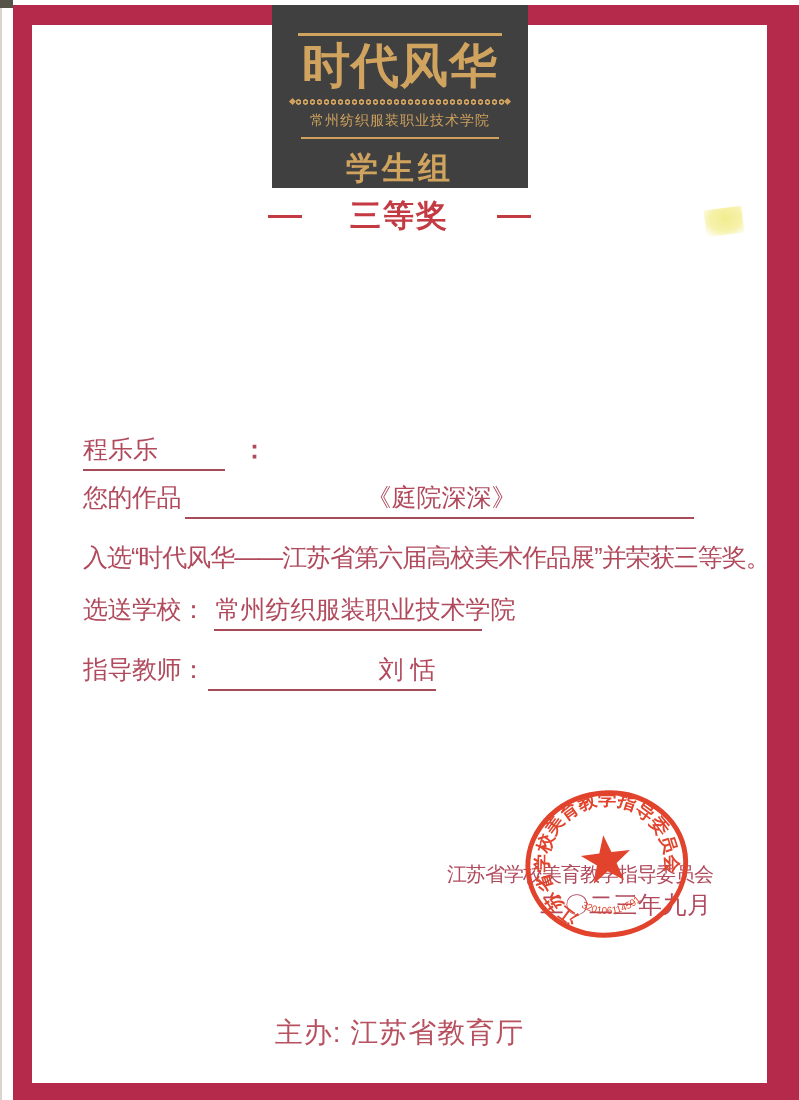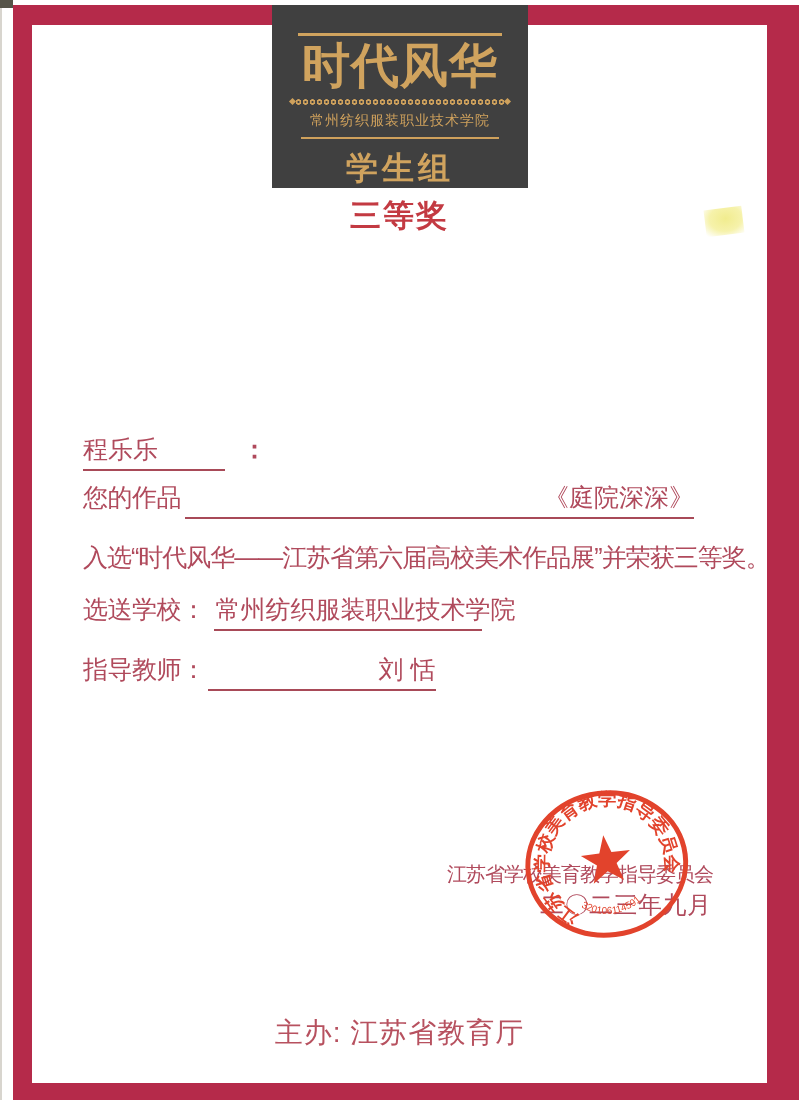--- a/index.html
+++ b/index.html
@@ -51,33 +51,33 @@
   }
   .banner-chain::before { left: -5px; }
   .banner-chain::after  { right: -5px; }
   .banner-sub { margin-top: 6px; font-size: 14px; letter-spacing: 1px; color: #cfa15c; }
   .banner-rule-thin { margin: 7px auto 0; width: 198px; height: 2px; background: #cfa15c; }
   .banner-group { margin-top: 8px; font-size: 32px; font-weight: bold; letter-spacing: 4px; padding-left: 0; color: #d0a35e; }
 
   
   .award-row {
     position: absolute; left: 0; top: 196px; width: 799px; height: 40px;
-    display: flex; align-items: center; justify-content: center; gap: 48px; flex-direction: column;
+    display: flex; align-items: center; justify-content: center; gap: 48px;
   }
   .award-dash { width: 34px; height: 3px; background: #c33a42; }
   .award-text { font-size: 31px; font-weight: bold; letter-spacing: 2px; color: #c33a42; }
 
   
   .body-line { position: absolute; left: 83px; color: #b04a5c; font-size: 25px; white-space: nowrap; }
   .underfield { display: inline-block; border-bottom: 2px solid #a84a58; padding-bottom: 3px; }
   .l1 { top: 433px; }
   .l1 .underfield { width: 142px; text-align: left; }
   .l1 .colon { margin-left: 10px; font-weight: bold; }
   .l2 { top: 481px; display: flex; align-items: flex-start; }
-  .l2 .underfield { width: 509px; margin-left: 4px; text-align: right; padding-left: 4px; }
+  .l2 .underfield { width: 509px; margin-left: 4px; text-align: center; padding-left: 4px; }
   .l3 { top: 541px; letter-spacing: -1px; }
   .l4 { top: 593px; display: flex; align-items: flex-start; }
   .l4 .underfield { width: 268px; margin-left: 8px; text-align: right; padding-left: 2px; }
   .l5 { top: 653px; display: flex; align-items: flex-start; }
   .l5 .underfield { width: 228px; margin-left: 2px; text-align: right; }
   .label { letter-spacing: -0.5px; }
 
   
   .committee {
     position: absolute; left: 447px; top: 861px; font-size: 20px;

